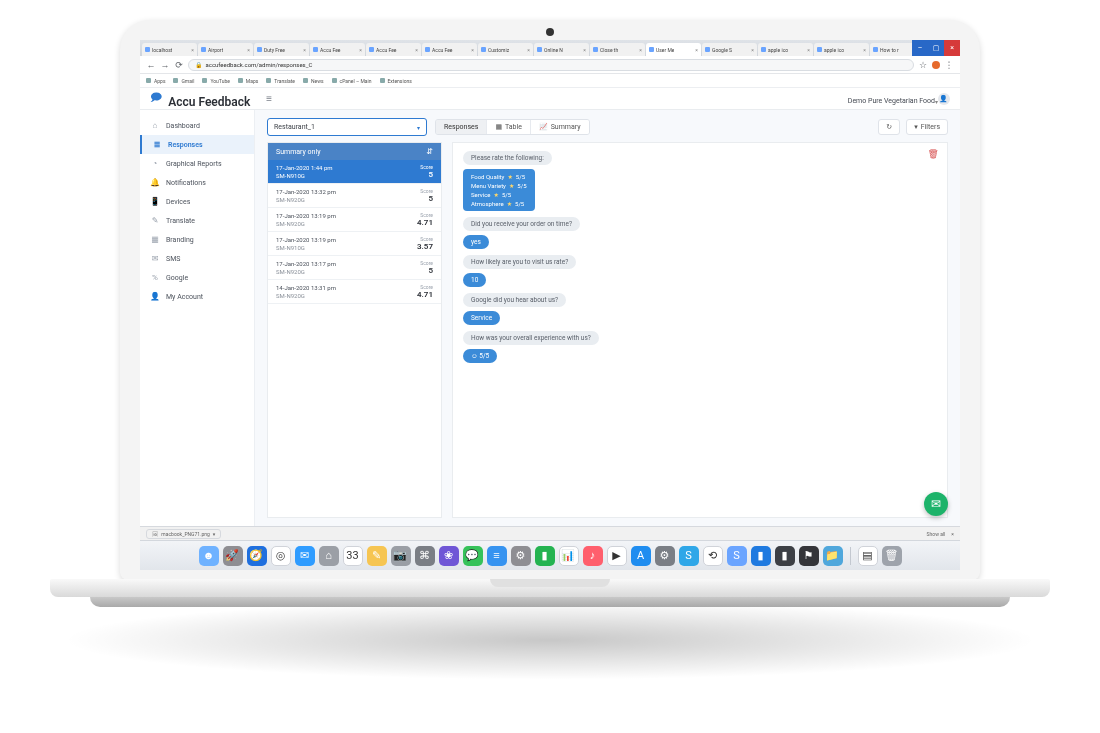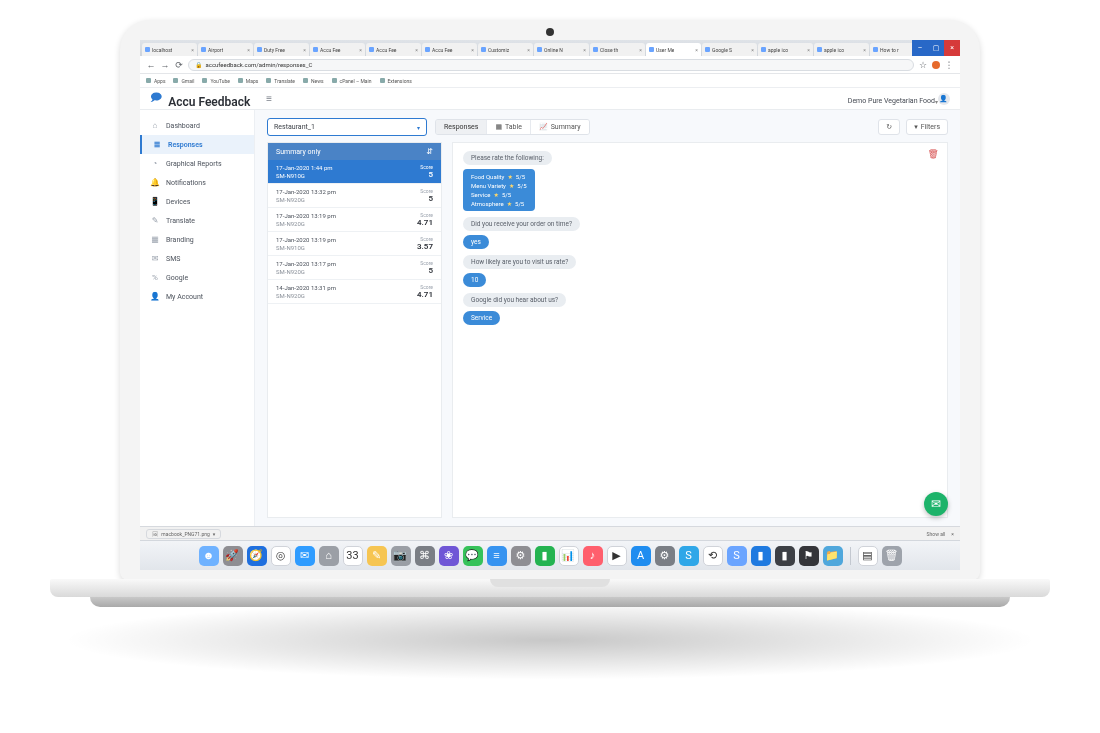--- a/index.html
+++ b/index.html
@@ -505,20 +505,24 @@
                 <span class="qlabel">Did you receive your order on time?</span>
                 <span class="ans-chip">yes</span>
               </div>
               <div class="q">
                 <span class="qlabel">How likely are you to visit us rate?</span>
                 <span class="ans-chip">10</span>
               </div>
               <div class="q">
                 <span class="qlabel">Google did you hear about us?</span>
                 <span class="ans-chip">Service</span>
+              </div>
+              <div class="q">
+                <span class="qlabel">How was your overall experience with us?</span>
+                <span class="ans-chip">☺ 5/5</span>
               </div>
             </div>
           </div>
         </div>
       </div>
     </div>
 
     <div class="fab">
       <span>✉</span>
     </div>

